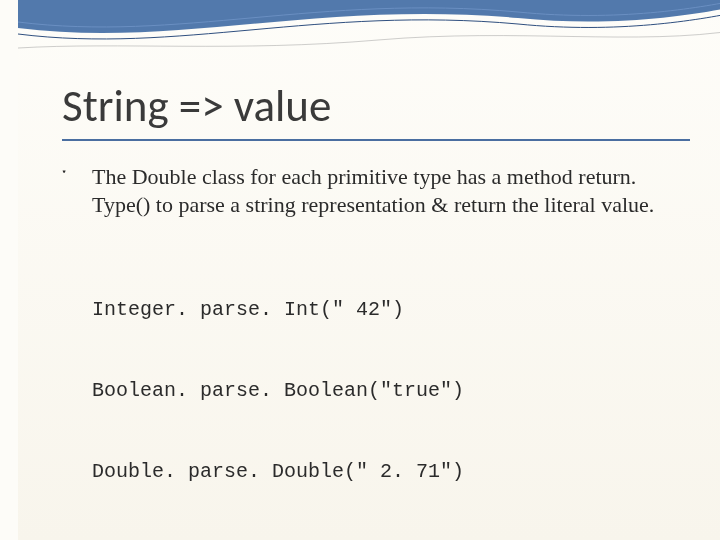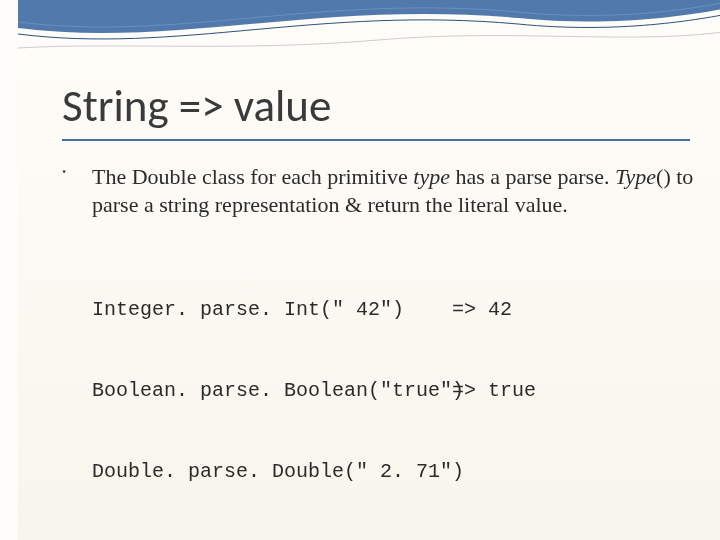--- a/index.html
+++ b/index.html
@@ -52,21 +52,21 @@
     line-height: 1.25;
     color: #2b2b2b;
   }
   .bullet-block .bullet {
     position: absolute;
     left: 0;
     top: 2px;
     font-size: 20px;
     color: #2b2b2b;
   }
-  .italic { font-style: italic; }
+  .italic { }
   .code-block {
     font-family: Consolas, 'Courier New', monospace;
     font-size: 20px;
     line-height: 1.35;
     color: #2b2b2b;
     padding-left: 30px;
     margin-bottom: 26px;
     white-space: pre;
   }
   .code-row { display: flex; }
@@ -85,29 +85,29 @@
     <path d="M0,48 C100,42 220,52 360,40 C500,28 620,46 720,30" fill="none" stroke="#9e9e9e" stroke-width="1" opacity="0.5"></path>
   </svg>
 
   <div class="content">
 
     <h1 class="title">String =&gt; value</h1>
     <div class="underline"></div>
 
     <div class="bullet-block">
       <span class="bullet">༌</span>
-      <span>The Double class for each primitive </span><span class="italic">type</span><span> has a parse parse. </span><span class="italic">Type</span><span>() to parse a string representation &amp; return the literal value.</span>
+      <span>The Double class for each primitive </span><span class="italic">type</span><span> has a method return. </span><span class="italic">Type</span><span>() to parse a string representation &amp; return the literal value.</span>
     </div>
 
     <div class="code-block">
       <div class="code-row">
-        <span class="code-left">Integer. parse. Int(" 42")</span><span class="code-right">=&gt; 42</span>
+        <span class="code-left">Integer. parse. Int(" 42")</span>
       </div>
       <div class="code-row">
-        <span class="code-left">Boolean. parse. Boolean("true")</span><span class="code-right">=&gt; true</span>
+        <span class="code-left">Boolean. parse. Boolean("true")</span>
       </div>
       <div class="code-row">
         <span class="code-left">Double. parse. Double(" 2. 71")</span>
       </div>
       <div>//…</div>
     </div>
 
   </div>
 </div>
 

